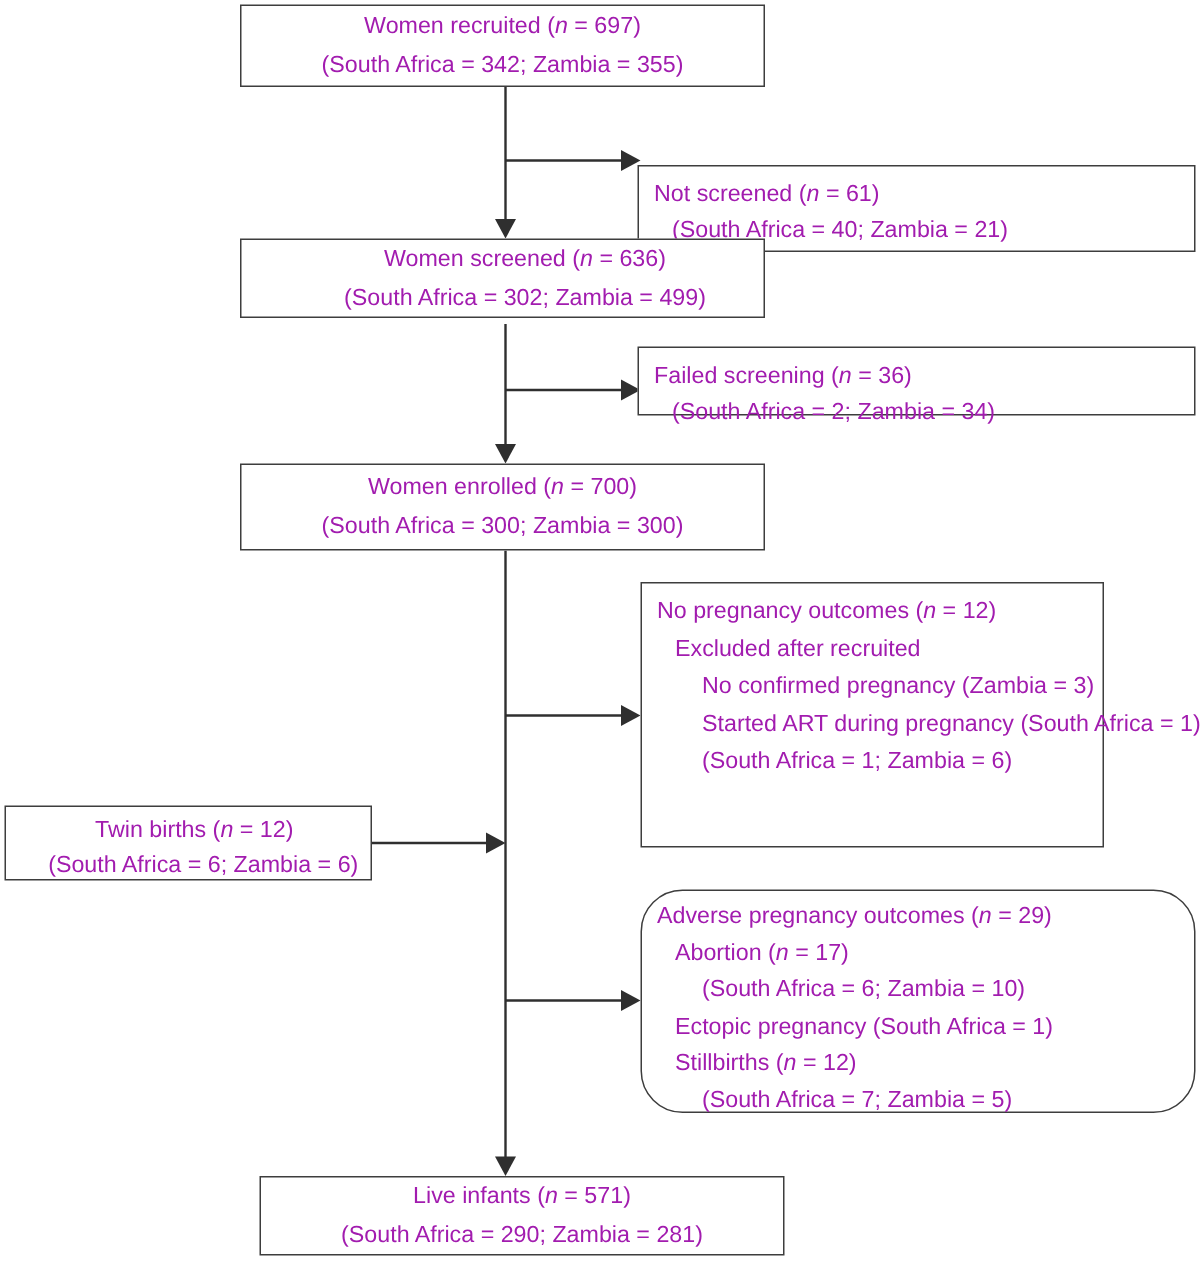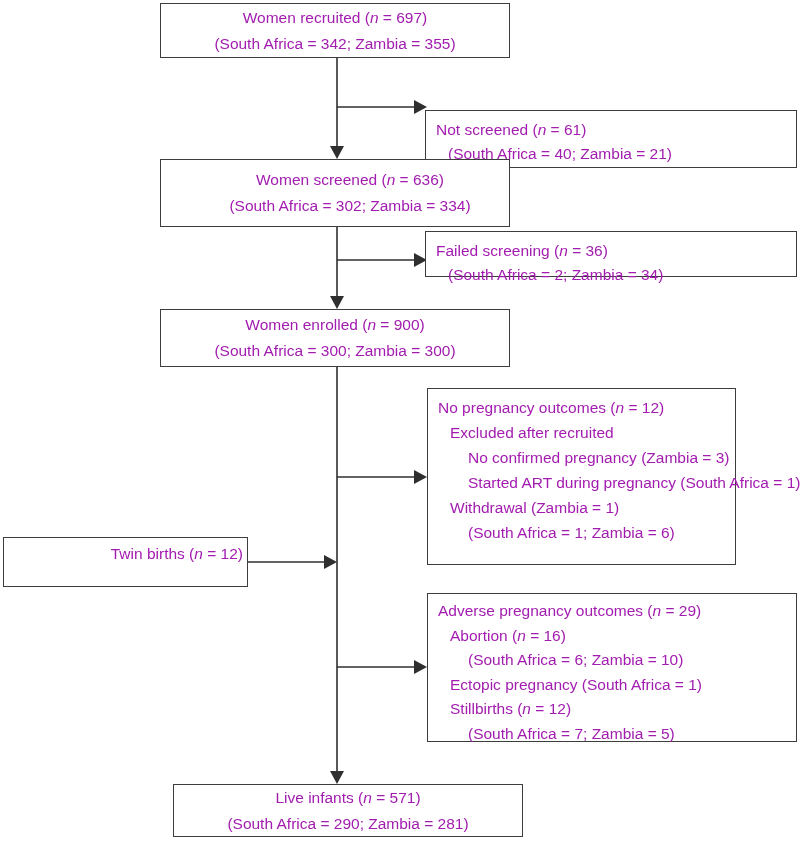--- a/index.html
+++ b/index.html
@@ -29,21 +29,21 @@
     justify-content: center;
     text-align: center;
     line-height: 26px;
   }
   .side-box {
     text-align: left;
     padding: 6px 6px 0 10px;
     line-height: 25px;
   }
   .twin-box {
-    text-align: right;
+    text-align: center;
     padding: 4px 4px 0 12px;
     line-height: 23px;
   }
   .ln { white-space: nowrap; }
   .ind1 { margin-left: 12px; }
   .ind2 { margin-left: 30px; }
   .it { font-style: italic; }
   #connectors {
     position: absolute;
     left: 0;
@@ -105,51 +105,51 @@
   <div class="box center-box" style="left:160px; top:3px; width:350px; height:55px;">
     <div class="ln"><span>Women recruited (</span><span class="it">n</span><span> = 697)</span></div>
     <div class="ln"><span>(South Africa = 342; Zambia = 355)</span></div>
   </div>
 
   <div class="box side-box" style="left:425px; top:78px; width:372px; height:58px; line-height:24px; padding-top:7px;margin-top:32px;">
     <div class="ln"><span>Not screened (</span><span class="it">n</span><span> = 61)</span></div>
     <div class="ln ind1"><span>(South Africa = 40; Zambia = 21)</span></div>
   </div>
 
-  <div class="box center-box" style="left:160px; top:159px; width:350px; height:68px;padding-left:30px;">
+  <div class="box center-box" style="left:160px; top:159px; width:350px; height:53px;padding-left:30px;">
     <div class="ln"><span>Women screened (</span><span class="it">n</span><span> = 636)</span></div>
-    <div class="ln"><span>(South Africa = 302; Zambia = 334)</span></div>
+    <div class="ln"><span>(South Africa = 302; Zambia = 499)</span></div>
   </div>
 
   <div class="box side-box" style="left:425px; top:231px; width:372px; height:46px; line-height:24px; padding-top:7px;">
     <div class="ln"><span>Failed screening (</span><span class="it">n</span><span> = 36)</span></div>
     <div class="ln ind1"><span>(South Africa = 2; Zambia = 34)</span></div>
   </div>
 
   <div class="box center-box" style="left:160px; top:309px; width:350px; height:58px;">
-    <div class="ln"><span>Women enrolled (</span><span class="it">n</span><span> = 900)</span></div>
+    <div class="ln"><span>Women enrolled (</span><span class="it">n</span><span> = 700)</span></div>
     <div class="ln"><span>(South Africa = 300; Zambia = 300)</span></div>
   </div>
 
   <div class="box side-box" style="left:427px; top:388px; width:309px; height:177px;">
     <div class="ln"><span>No pregnancy outcomes (</span><span class="it">n</span><span> = 12)</span></div>
     <div class="ln ind1"><span>Excluded after recruited</span></div>
     <div class="ln ind2"><span>No confirmed pregnancy (Zambia = 3)</span></div>
     <div class="ln ind2"><span>Started ART during pregnancy (South Africa = 1)</span></div>
-    <div class="ln ind1"><span>Withdrawal (Zambia = 1)</span></div>
     <div class="ln ind2"><span>(South Africa = 1; Zambia = 6)</span></div>
   </div>
 
   <div class="box twin-box" style="left:3px; top:537px; width:245px; height:50px;">
     <div class="ln"><span>Twin births (</span><span class="it">n</span><span> = 12)</span></div>
+    <div class="ln ind1"><span>(South Africa = 6; Zambia = 6)</span></div>
   </div>
 
-  <div class="box side-box" style="left:427px; top:593px; width:370px; height:149px; line-height:24.5px; padding-top:5px;">
+  <div class="box side-box" style="left:427px; top:593px; width:370px; height:149px; line-height:24.5px; padding-top:5px;border-radius:28px;">
     <div class="ln"><span>Adverse pregnancy outcomes (</span><span class="it">n</span><span> = 29)</span></div>
-    <div class="ln ind1"><span>Abortion (</span><span class="it">n</span><span> = 16)</span></div>
+    <div class="ln ind1"><span>Abortion (</span><span class="it">n</span><span> = 17)</span></div>
     <div class="ln ind2"><span>(South Africa = 6; Zambia = 10)</span></div>
     <div class="ln ind1"><span>Ectopic pregnancy (South Africa = 1)</span></div>
     <div class="ln ind1"><span>Stillbirths (</span><span class="it">n</span><span> = 12)</span></div>
     <div class="ln ind2"><span>(South Africa = 7; Zambia = 5)</span></div>
   </div>
 
   <div class="box center-box" style="left:173px; top:784px; width:350px; height:53px;">
     <div class="ln"><span>Live infants (</span><span class="it">n</span><span> = 571)</span></div>
     <div class="ln"><span>(South Africa = 290; Zambia = 281)</span></div>
   </div>

